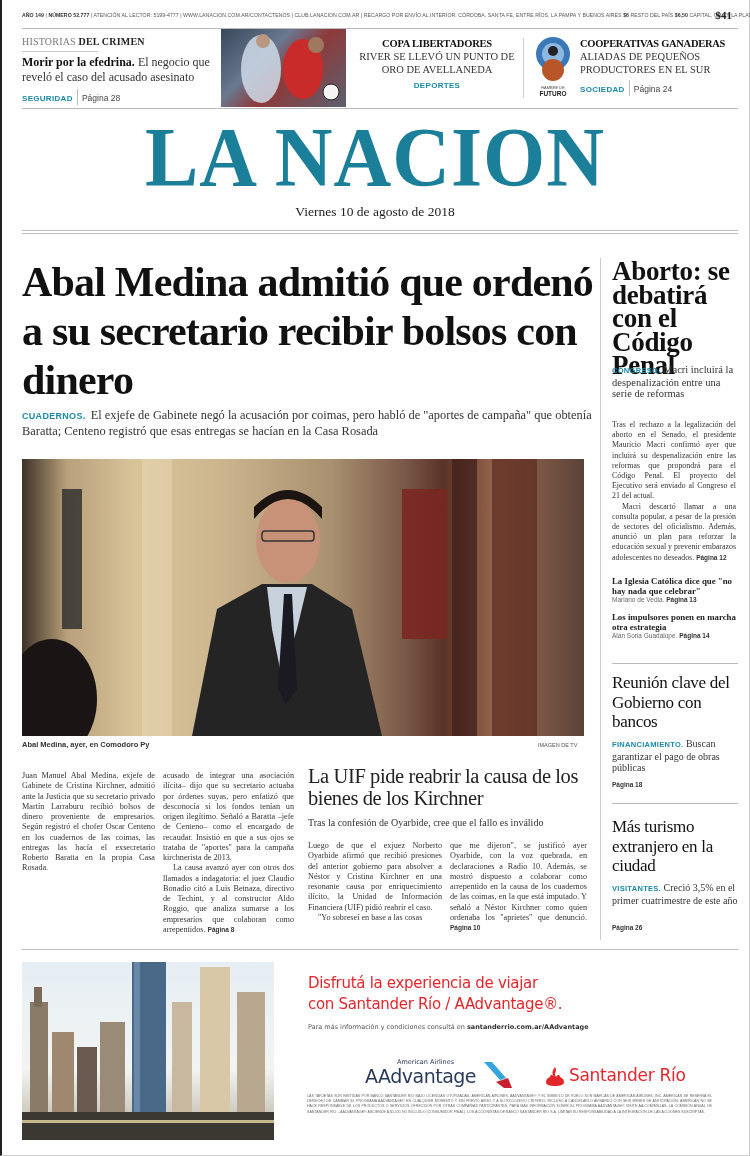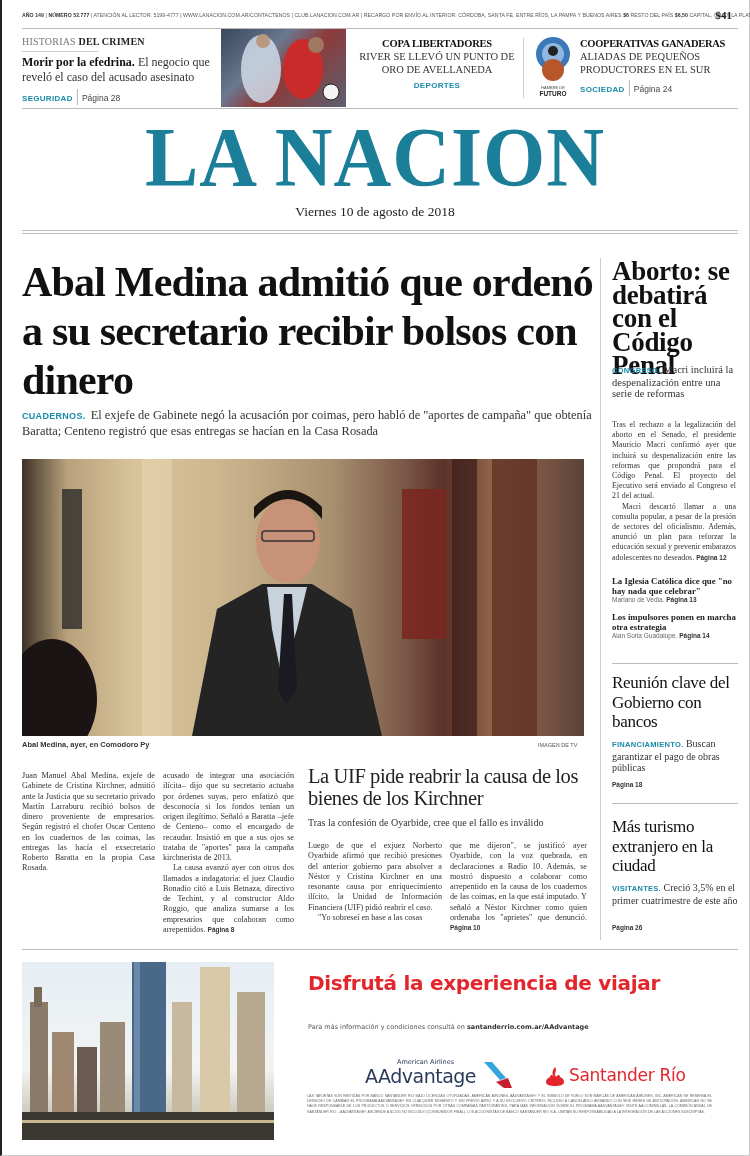--- a/index.html
+++ b/index.html
@@ -24,21 +24,21 @@
 .caption{position:absolute;font-family:"Liberation Sans",sans-serif;font-weight:bold;font-size:7.5px;color:#333}
 .credit{position:absolute;font-family:"Liberation Sans",sans-serif;font-size:5.5px;color:#555}
 .body{font-family:"Liberation Serif",serif;font-size:8.2px;line-height:10.25px;color:#333;text-align:justify;hyphens:auto}
 .body p{text-indent:10px}
 .body p:first-child{text-indent:0}
 .pref{font-family:"Liberation Sans",sans-serif;font-weight:bold;font-size:6.5px;color:#333}
 .sideh{font-family:"Liberation Serif",serif;font-weight:bold;color:#111;letter-spacing:-0.3px}
 .side-deck{font-family:"Liberation Serif",serif;font-size:11px;line-height:12px;color:#333}
 .side-deck .sec{font-size:7.5px}
 .vline{position:absolute;width:1px;background:#ccc}
-.ad-title{position:absolute;left:308px;top:973px;font-family:"DejaVu Sans",sans-serif;font-weight:bold;font-size:20px;line-height:21px;color:#e3262c;letter-spacing:-0.3px}
+.ad-title{position:absolute;left:308px;top:973px;font-family:"DejaVu Sans",sans-serif;font-weight:normal;font-size:15px;line-height:21px;color:#e3262c;letter-spacing:-0.3px}
 .ad-sub{position:absolute;left:308px;top:1023px;font-family:"DejaVu Sans",sans-serif;font-size:6.5px;color:#555}
 .ad-sub b{color:#333}
 .ad-legal{position:absolute;left:307px;top:1094px;width:405px;font-family:"Liberation Sans",sans-serif;font-size:3.6px;line-height:5.2px;color:#666;text-transform:uppercase;text-align:justify}
 </style>
 </head>
 <body>
 
 <div class="frame"></div>
 
 <div class="topbar">
@@ -175,20 +175,21 @@
     <rect x="150" y="40" width="20" height="120" fill="#c8b8a0"></rect>
     <rect x="178" y="5" width="30" height="155" fill="#d8c8a8"></rect>
     <rect x="215" y="30" width="28" height="130" fill="#b8a890"></rect>
     <rect x="0" y="150" width="252" height="28" fill="#3a3830"></rect>
     <rect x="0" y="158" width="252" height="3" fill="#c8b890"></rect>
   </svg>
 </div>
 
 <div class="ad-title">
   <div>Disfrutá la experiencia de viajar</div>
+  <div>con Santander Río / AAdvantage®.</div>
 </div>
 <div class="ad-sub"><span>Para más información y condiciones consultá en</span> <b>santanderrio.com.ar/AAdvantage</b></div>
 
 <div style="position:absolute;left:365px;top:1058px;width:150px;height:32px">
   <div style="position:absolute;left:32px;top:0;font-family:'DejaVu Sans',sans-serif;font-size:6.5px;color:#2a3a5a">American Airlines</div>
   <div style="position:absolute;left:0;top:7px;font-family:'DejaVu Sans',sans-serif;font-size:19px;color:#2a3a5a;letter-spacing:-0.5px">AAdvantage</div>
   <svg style="position:absolute;left:117px;top:2px" width="32" height="30">
     <path d="M2 2 L10 2 L24 18 L18 20 Z" fill="#36a5db"></path>
     <path d="M14 22 L26 18 L30 28 L22 28 Z" fill="#c8202f"></path>
     <path d="M18 20 L24 18 L26 18 L14 22 Z" fill="#aab4c0"></path>

